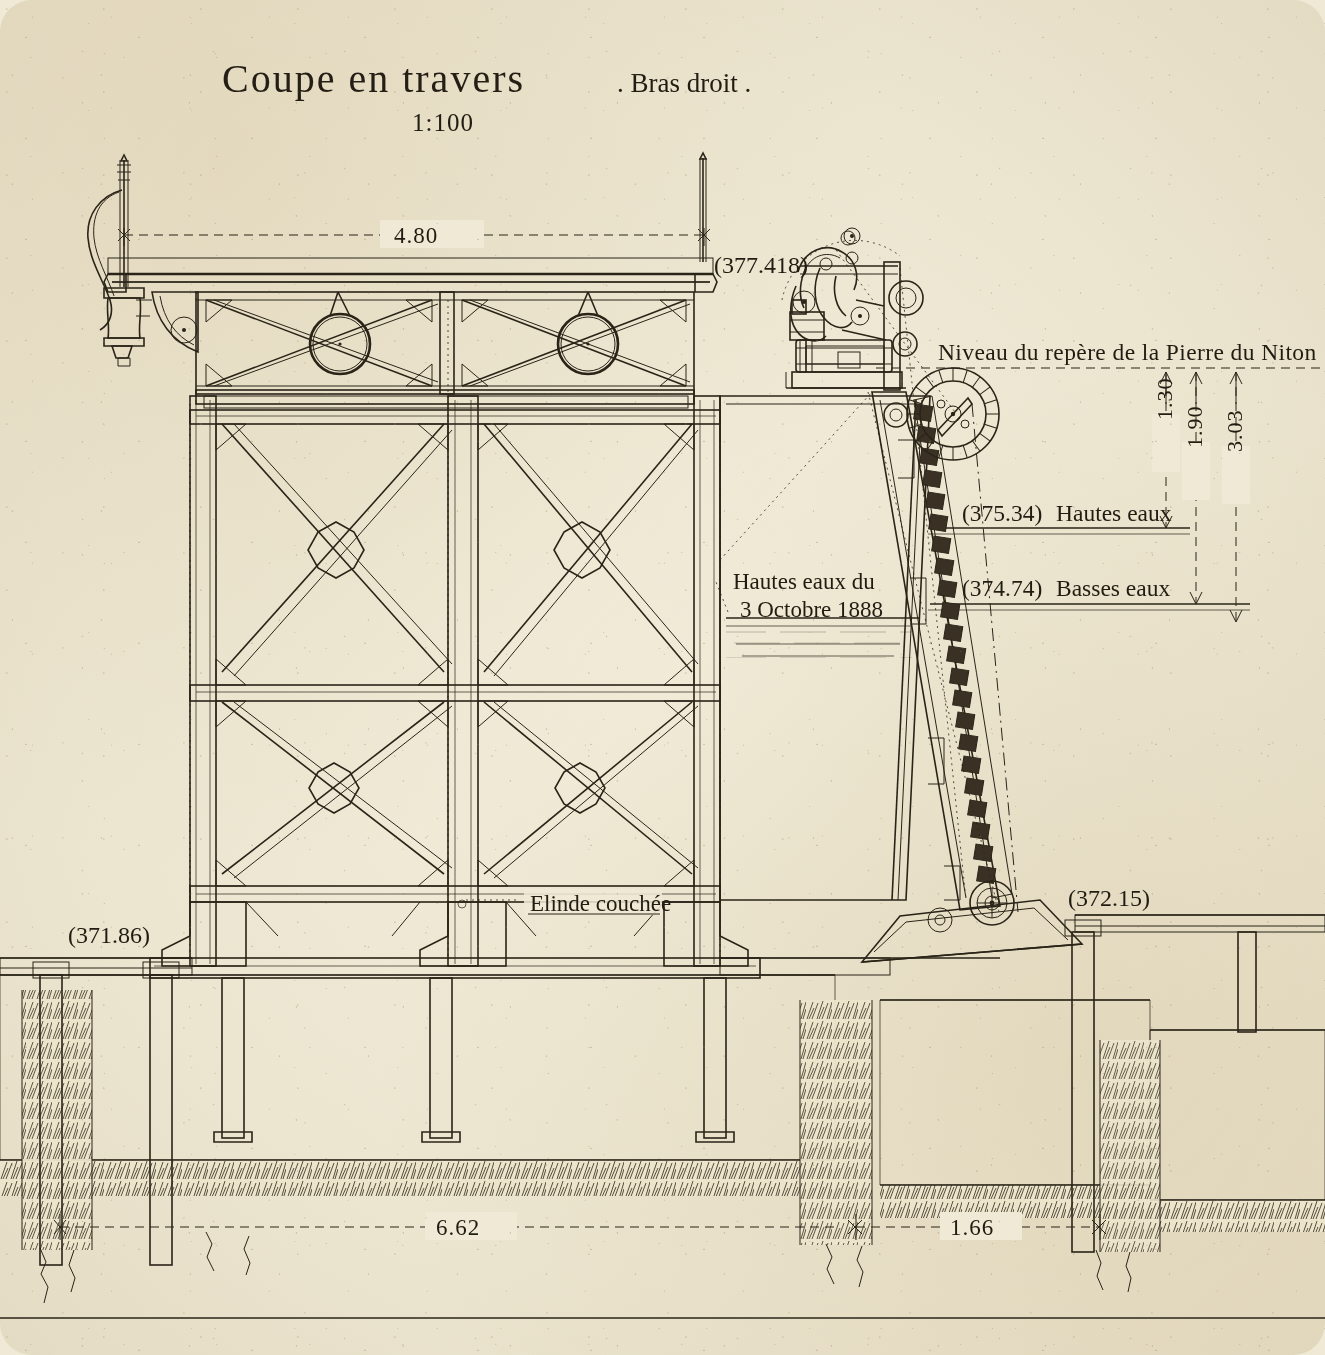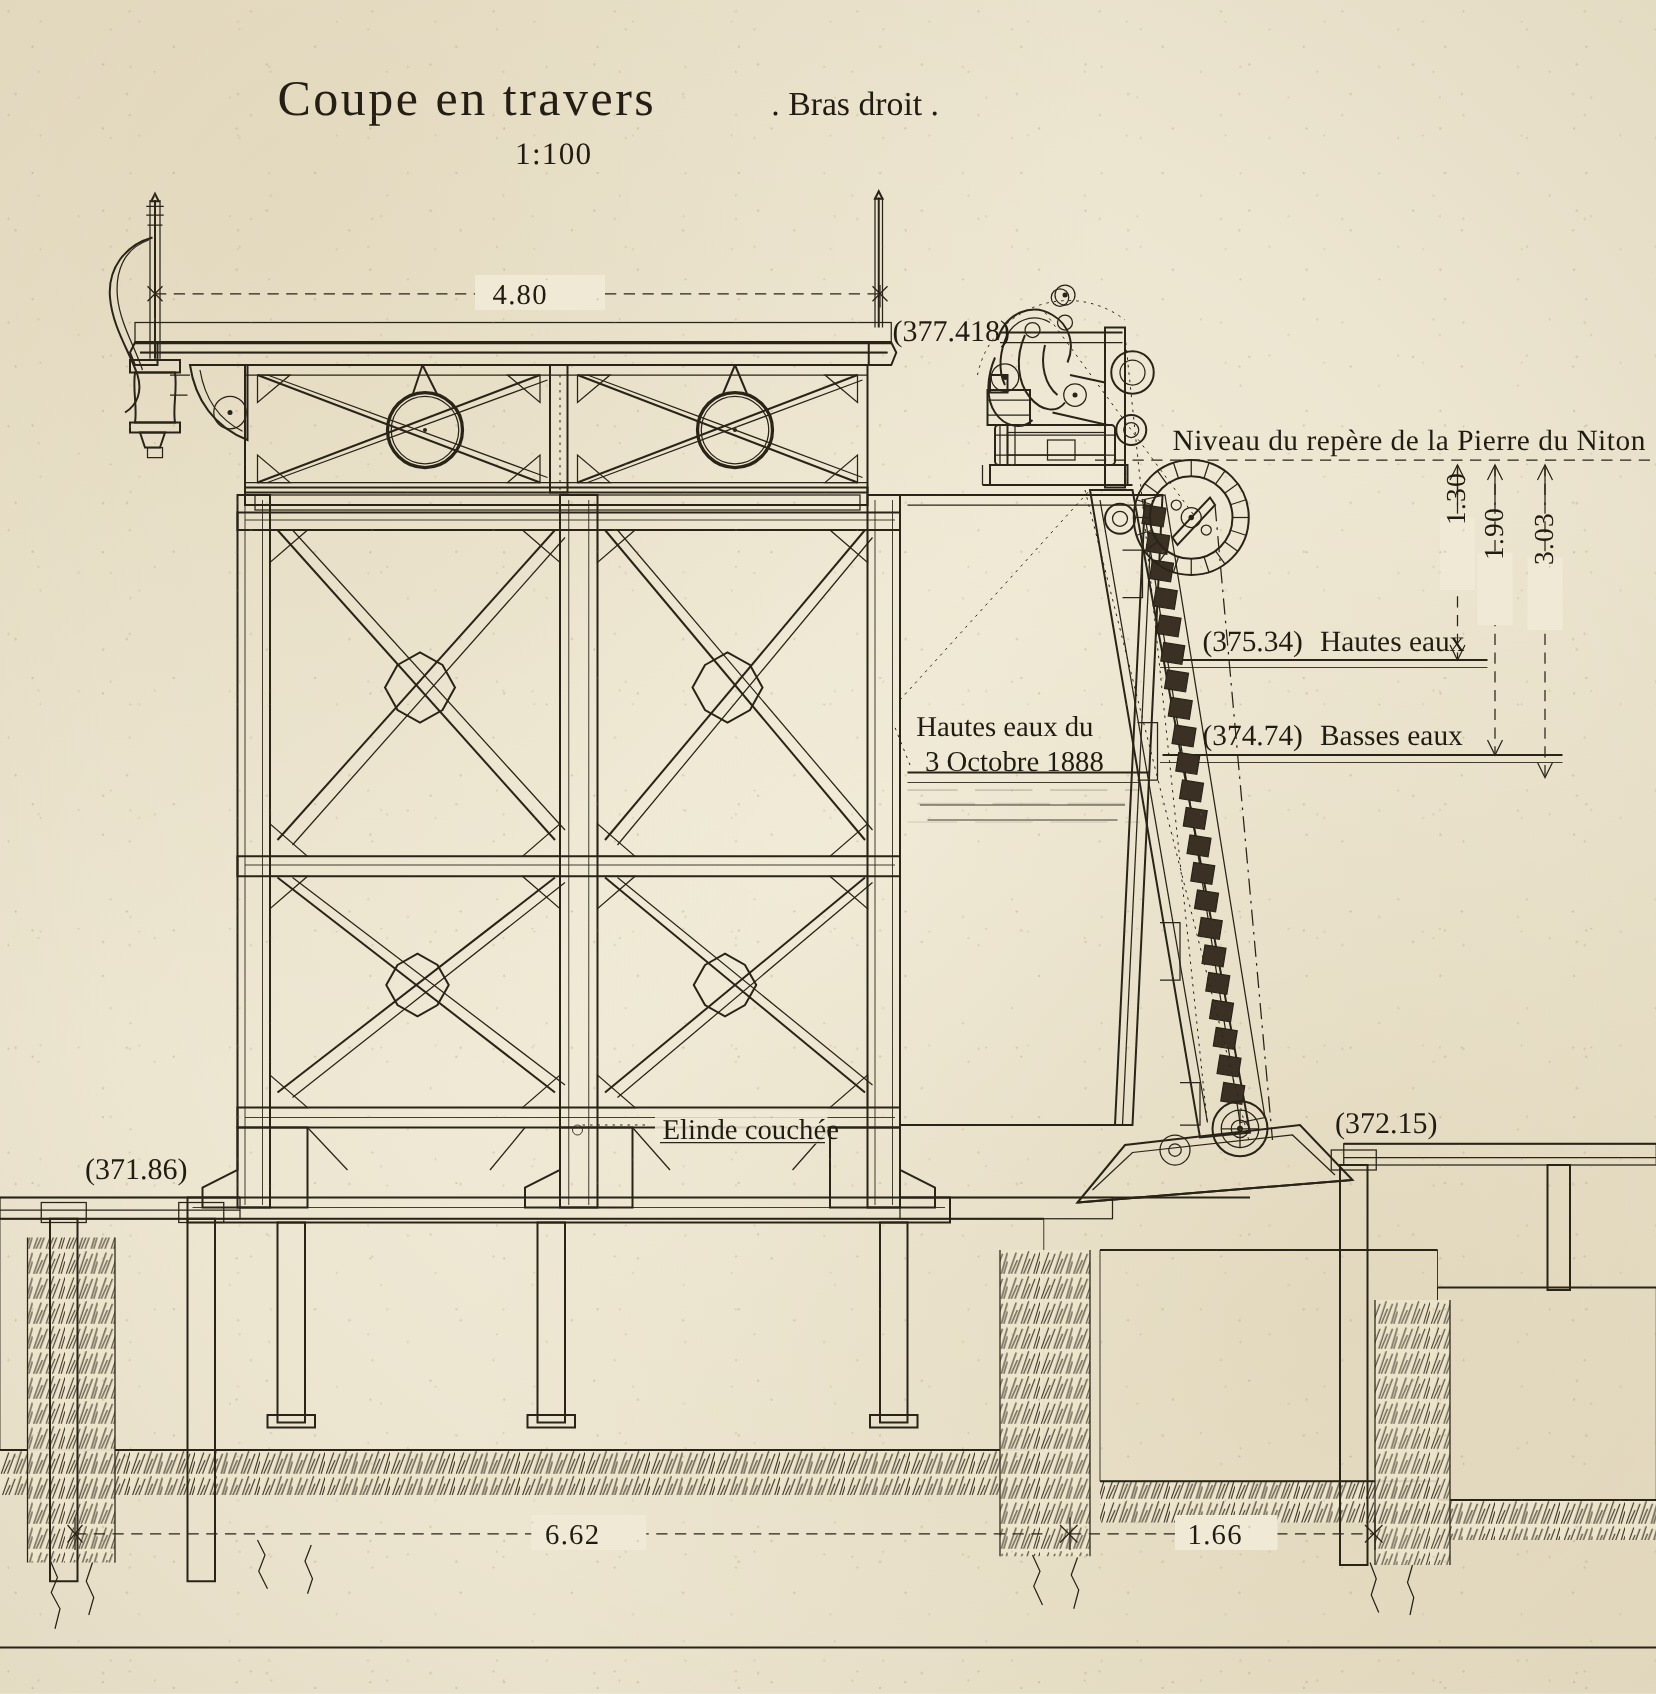--- a/index.html
+++ b/index.html
@@ -8,20 +8,21 @@
     width:1325px;height:1355px;overflow:hidden;
     background:#efe9d6;
     font-family:"Liberation Serif", serif;
   }
   #sheet{
     position:relative;width:1325px;height:1355px;
     background:
       radial-gradient(ellipse at 18% 12%, rgba(222,210,180,.55) 0%, rgba(222,210,180,0) 42%),
       radial-gradient(ellipse at 82% 78%, rgba(216,203,170,.5) 0%, rgba(216,203,170,0) 46%),
       radial-gradient(ellipse at 50% 50%, #f3eedc 0%, #ece5d0 62%, #e4dbc3 100%);
+    border-radius: 32px;
   }
   
   #grain{
     position:absolute;inset:0;pointer-events:none;opacity:.30;
     background-image:
       radial-gradient(circle at 7% 11%, #9c8c63 0.6px, transparent 1.1px),
       radial-gradient(circle at 23% 37%, #8d7d55 0.6px, transparent 1.1px),
       radial-gradient(circle at 41% 19%, #a3936c 0.5px, transparent 1px),
       radial-gradient(circle at 63% 44%, #8d7d55 0.6px, transparent 1.1px),
       radial-gradient(circle at 86% 27%, #9c8c63 0.5px, transparent 1px),

